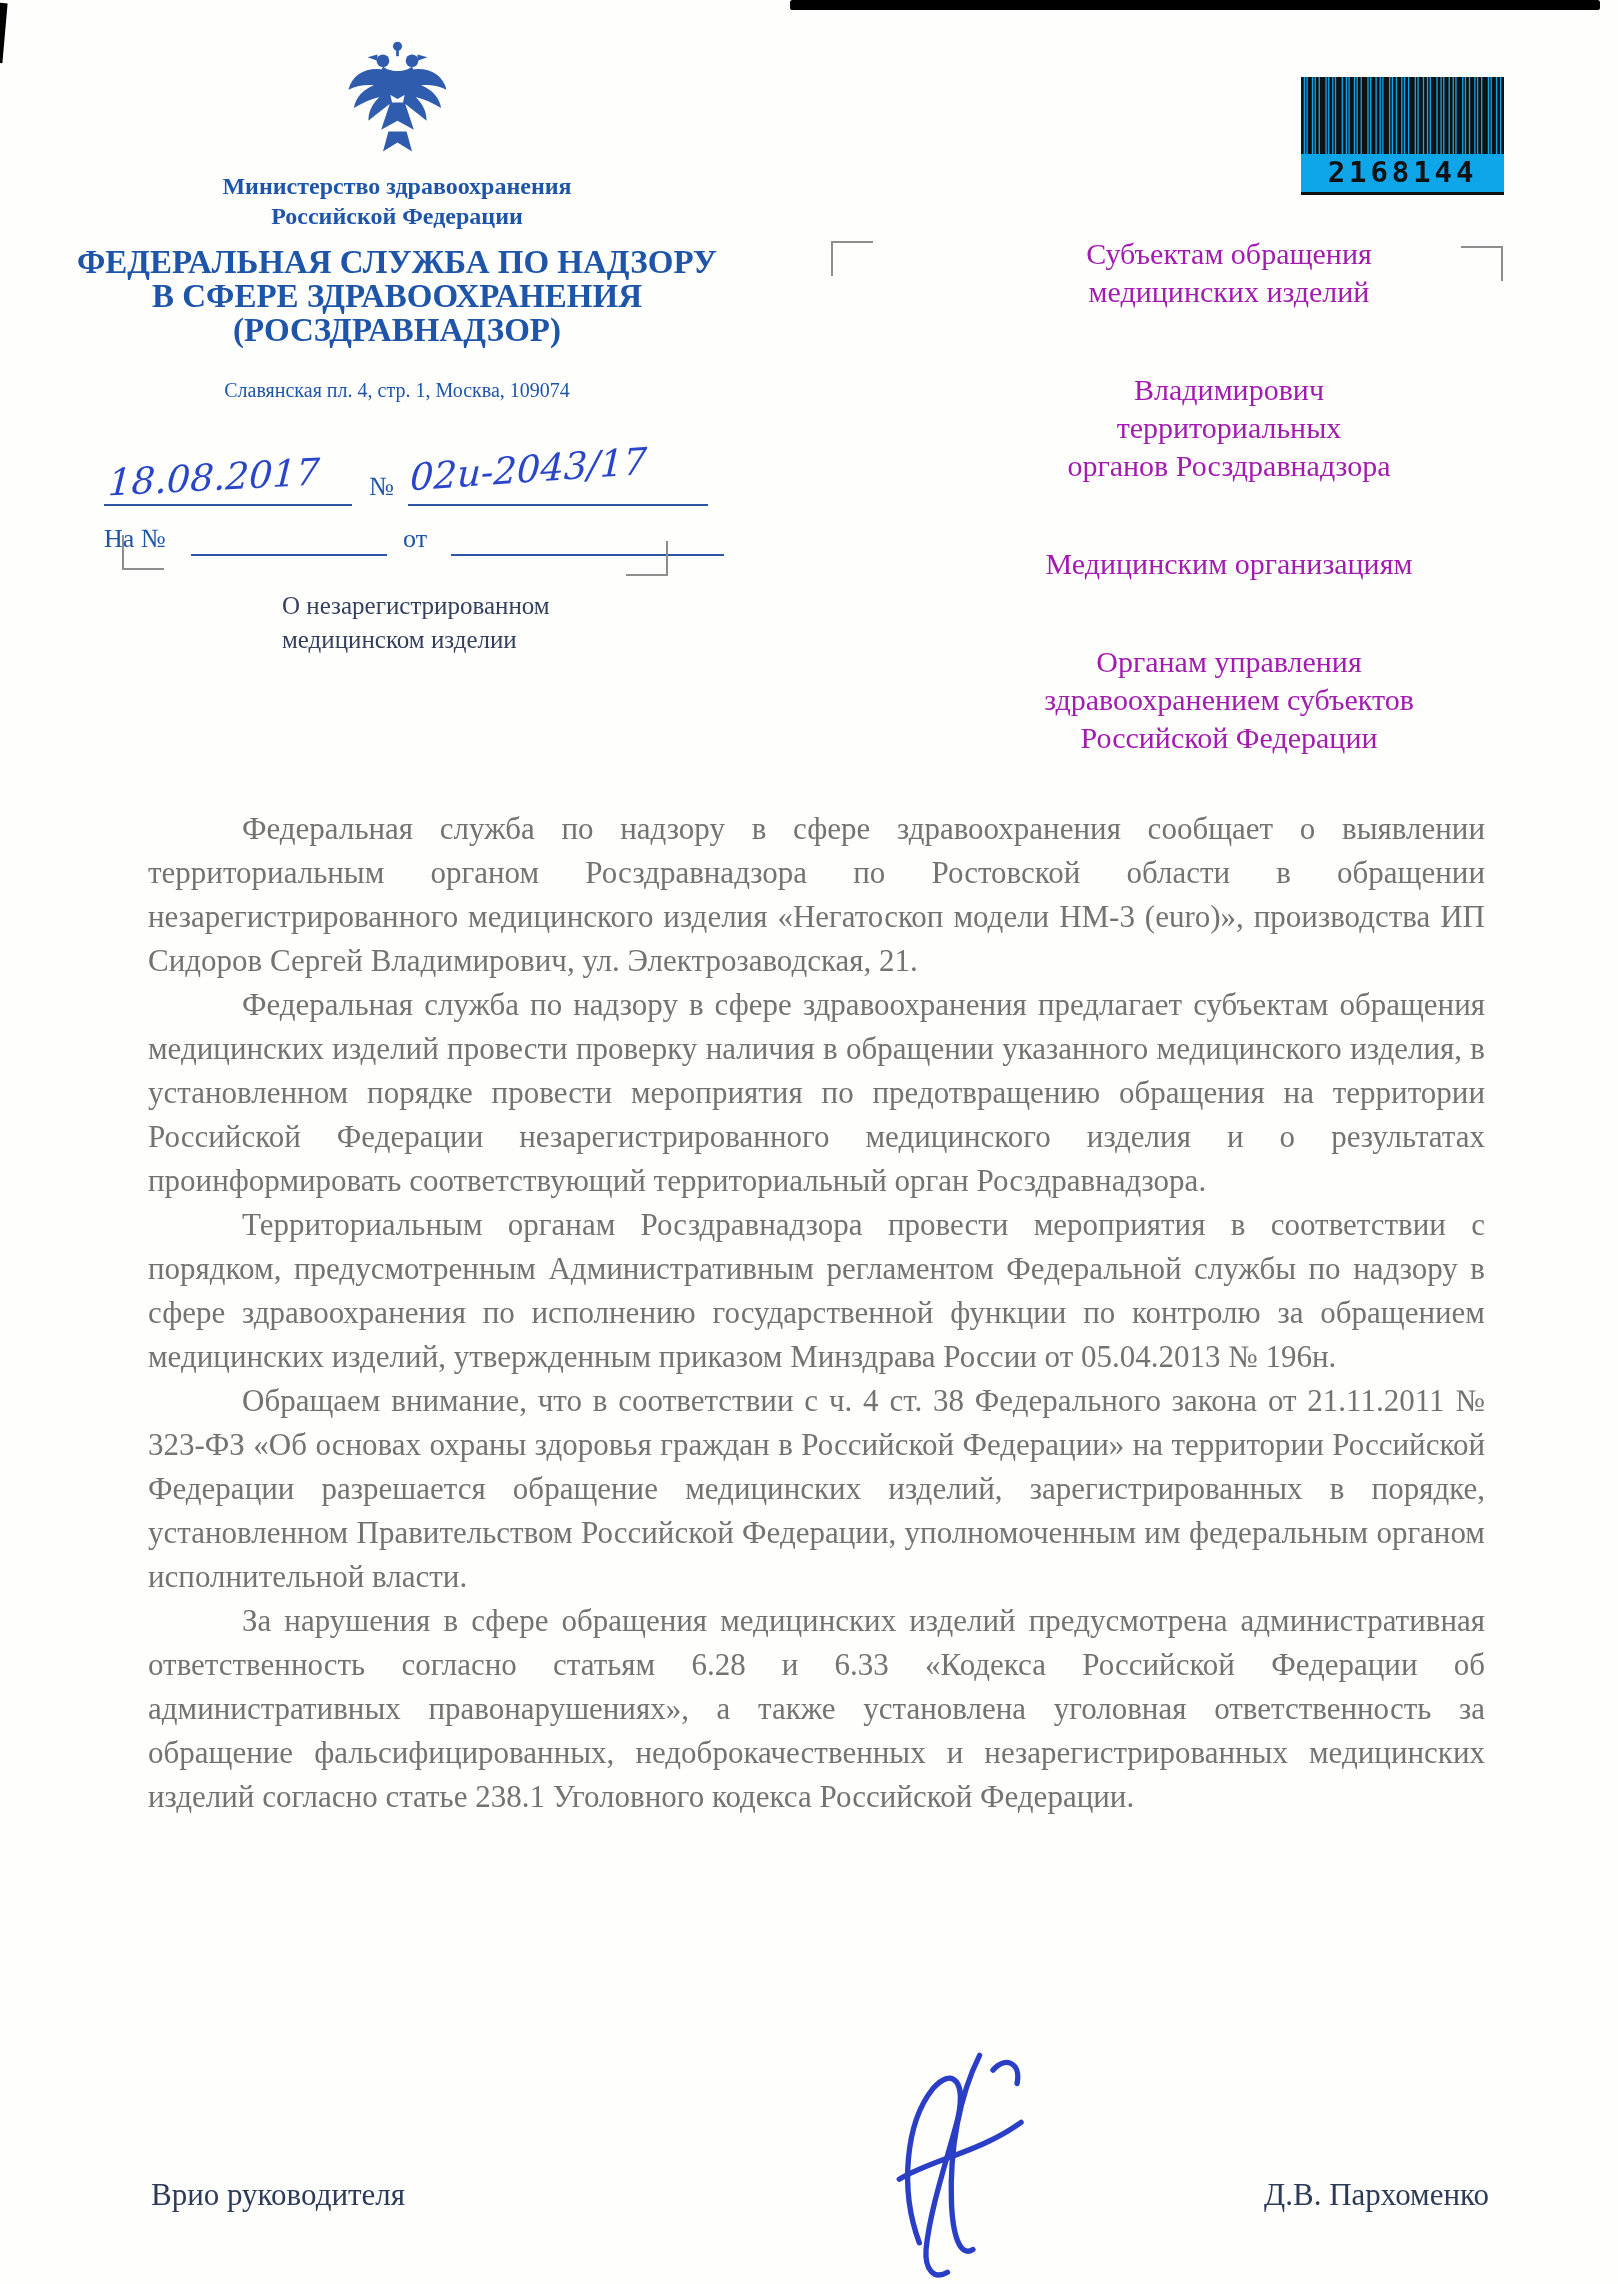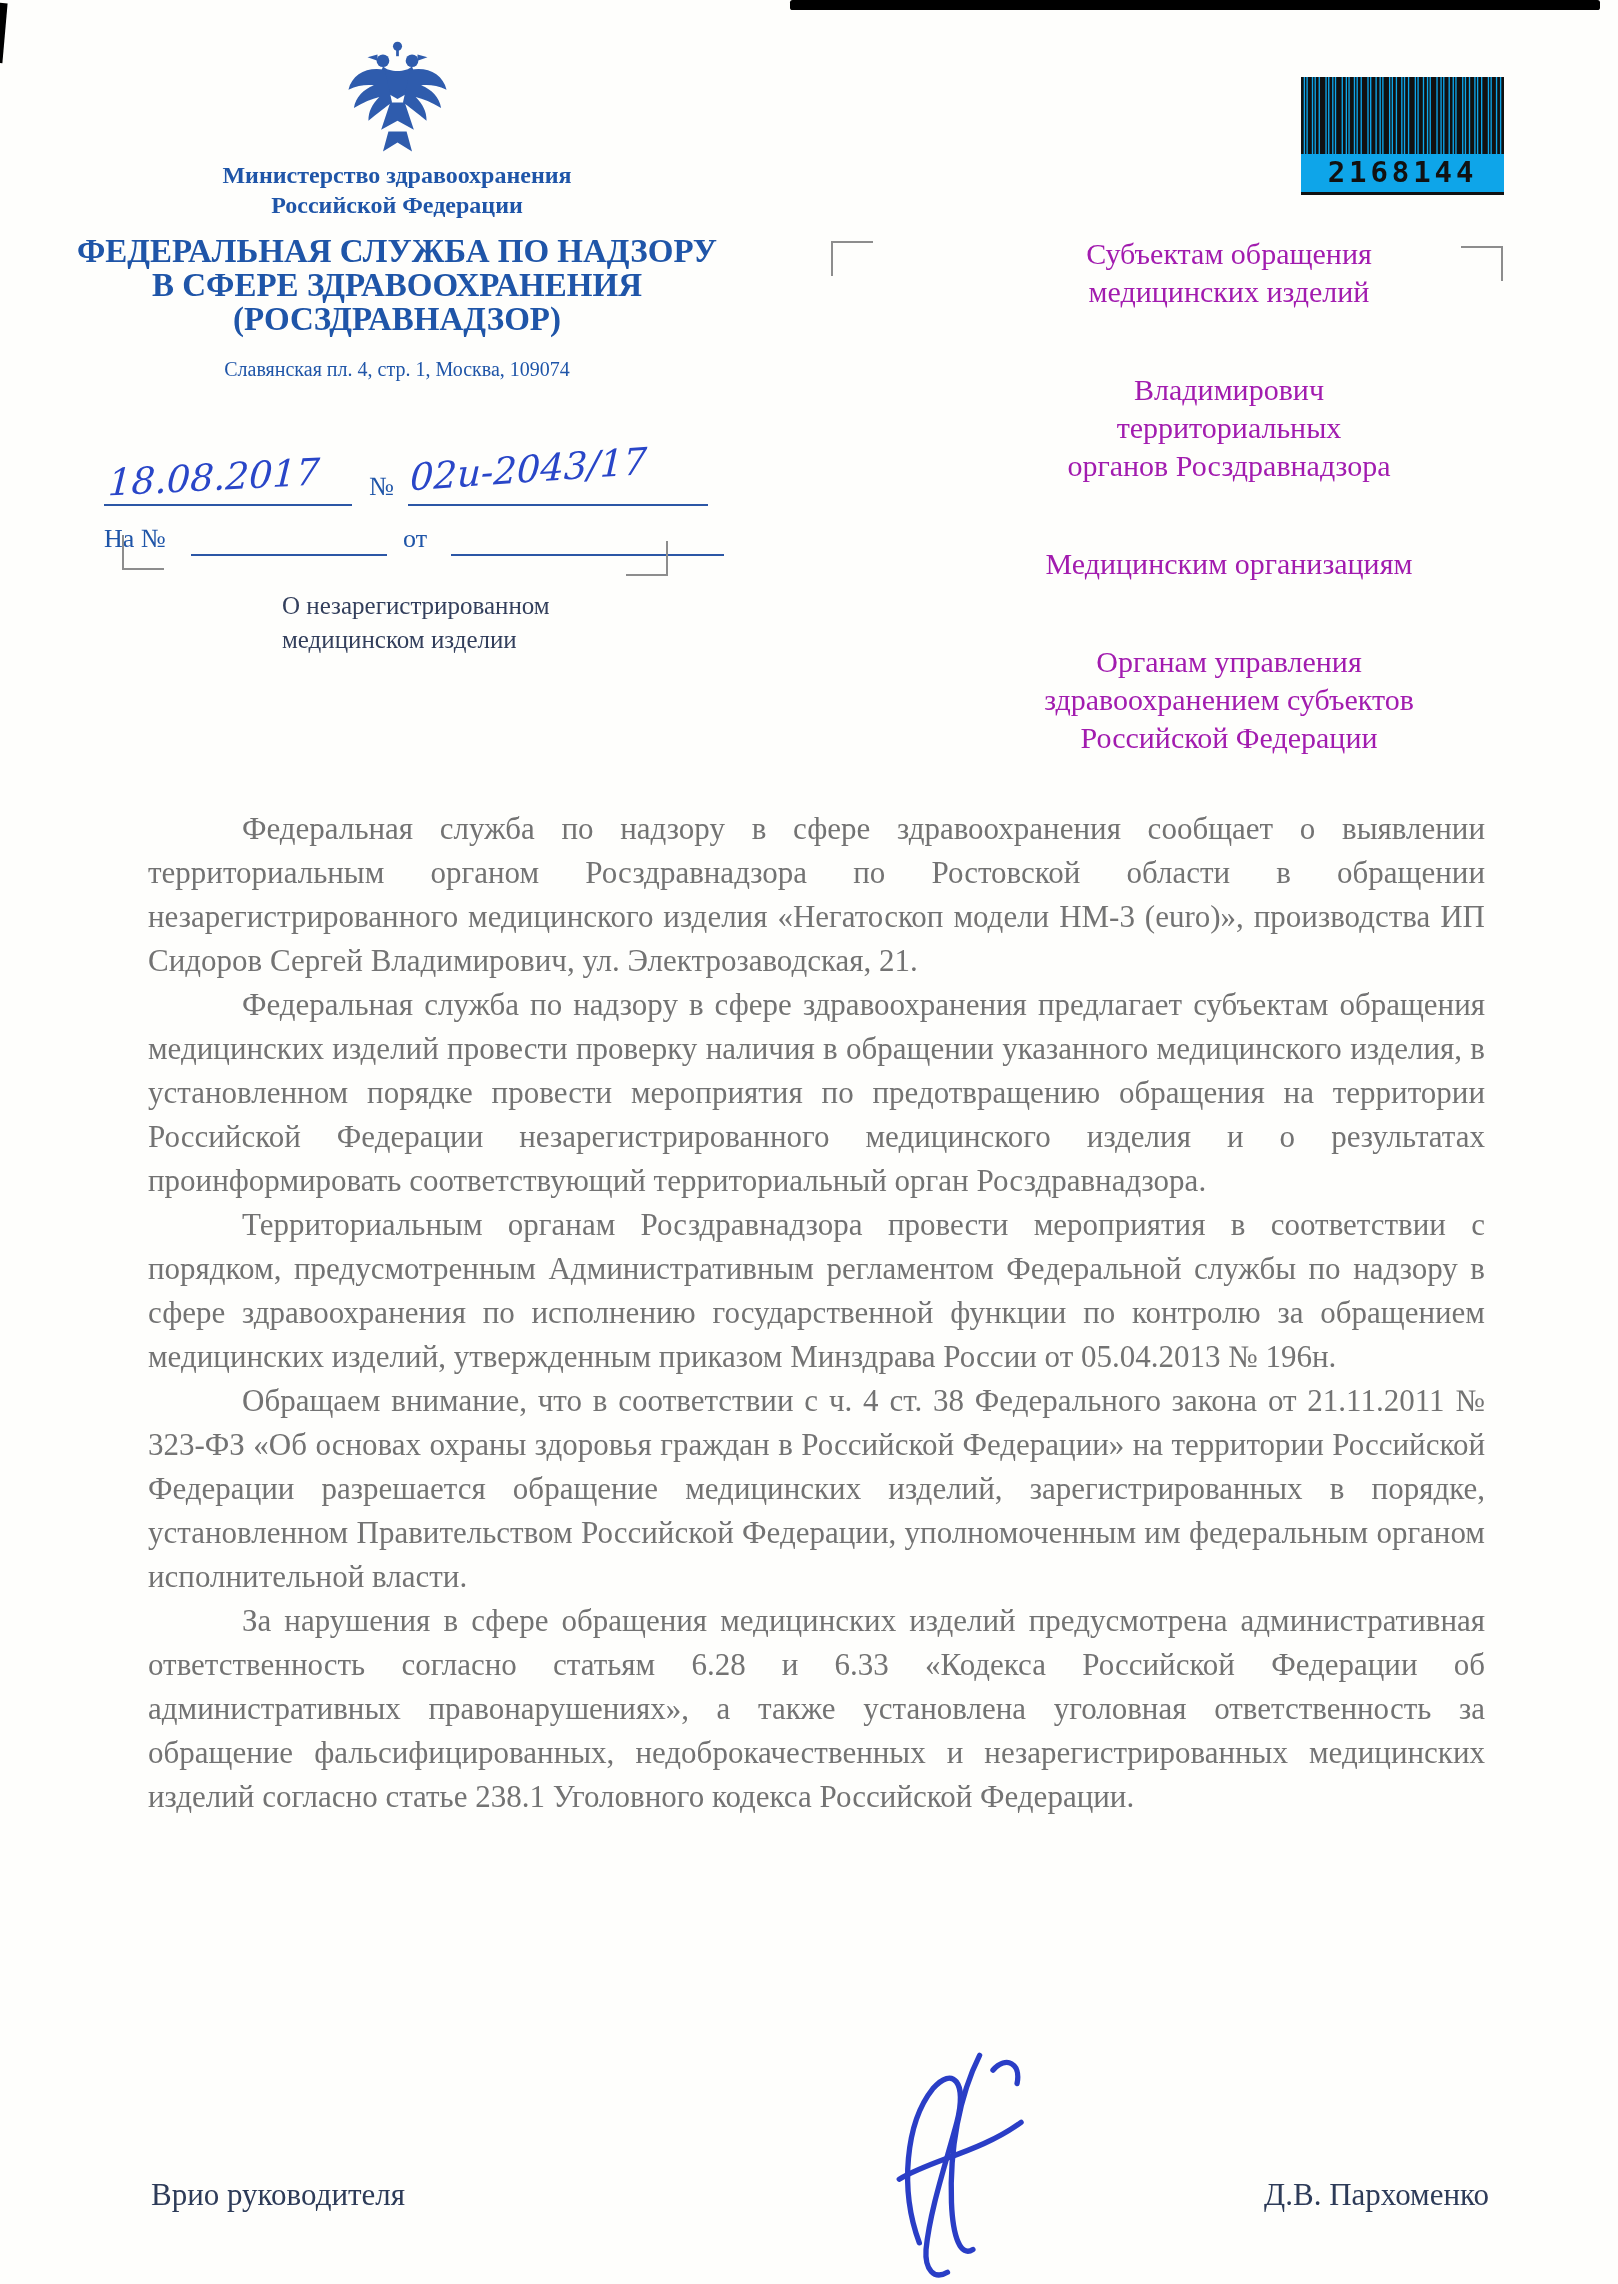--- a/index.html
+++ b/index.html
@@ -18,23 +18,23 @@
   .barcode-bars { display:block; width:203px; height:77px; }
   .barcode-number {
     font-family:"DejaVu Sans Mono", monospace; font-size:29px; font-weight:bold;
     text-align:center; letter-spacing:3.9px; color:#111;
     border-bottom:3.3px solid #111; padding:1.3px 0 2.6px 0;
   }
 
   
   .letterhead { position:absolute; left:46px; top:38px; width:702px; text-align:center; color:#1f55a8; }
   .emblem { display:block; width:109px; height:120px; margin:0 auto; }
-  .ministry { margin-top:2px; font-weight:bold; font-size:24px; line-height:30px; white-space:pre-line; }
+  .ministry { margin-top:13px; font-weight:bold; font-size:24px; line-height:30px; white-space:pre-line; }
   .service  { margin-top:14.3px; font-weight:bold; font-size:33px; line-height:34px; white-space:pre-line; }
-  .address  { margin-top:20px; font-size:20px; line-height:27px; }
+  .address  { margin-top:30px; font-size:20px; line-height:27px; }
   .phone    { font-size:20px; line-height:27px; }
 
   
   .ref-row1 { position:absolute; left:104px; top:449px; width:650px; height:65px; }
   .ref-row2 { position:absolute; left:104px; top:524px; width:650px; height:39px; }
   .blue-line { position:absolute; height:2px; background:#2c57a6; }
   .ref-label { position:absolute; font-size:26px; color:#1f55a8; }
   .handwritten {
     position:absolute; font-family:"DejaVu Serif", serif; font-style:italic;
     color:#2946c8; white-space:nowrap;

